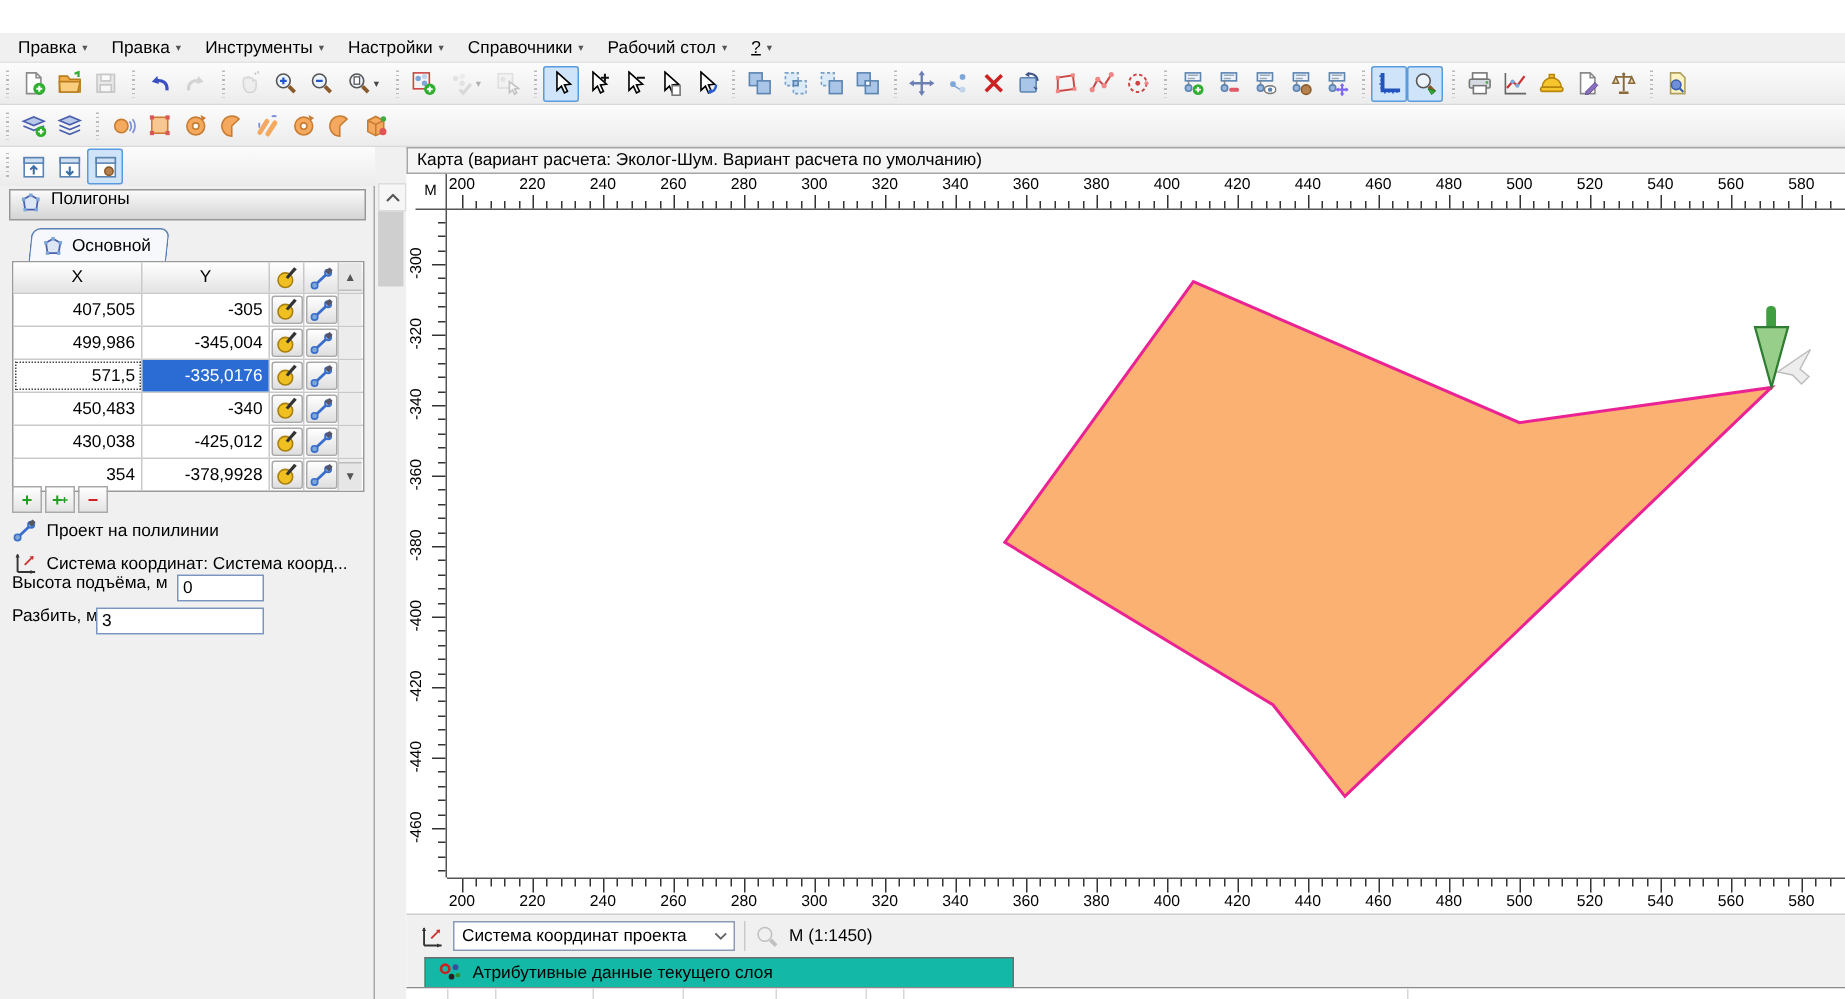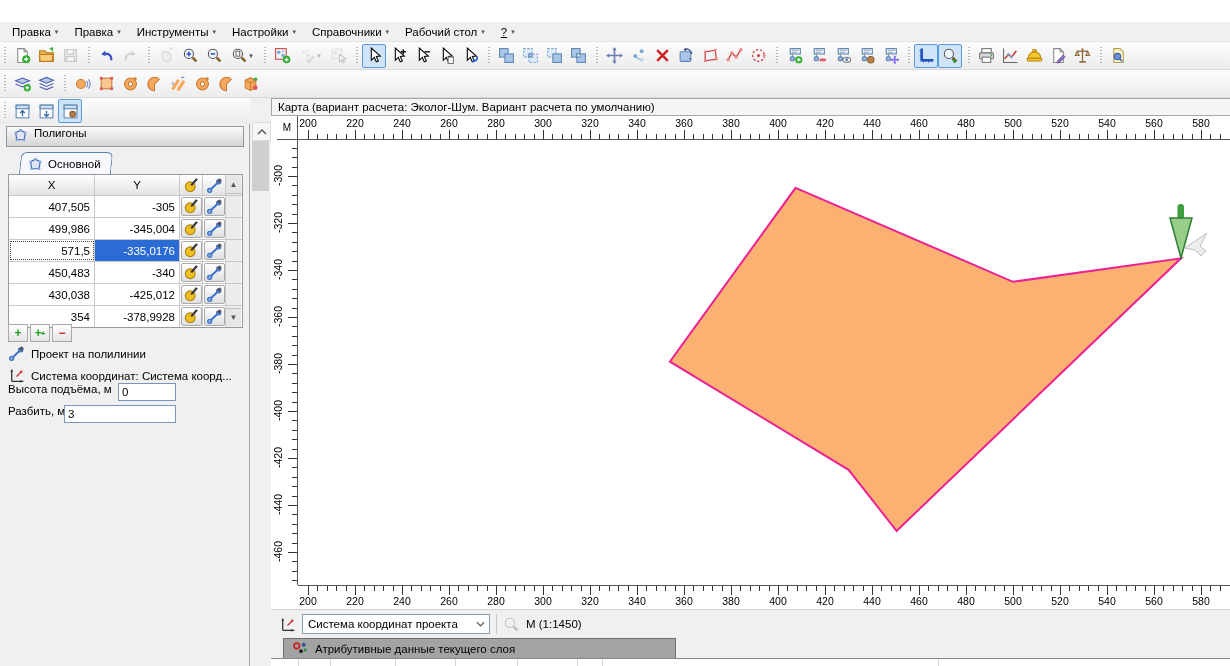--- a/index.html
+++ b/index.html
@@ -64,21 +64,21 @@
   .htick{position:absolute;width:1px;background:#333;}
   .vtick{position:absolute;height:1px;background:#333;}
   .hlab{position:absolute;width:34px;text-align:center;font-size:10.5px;}
   .vlab{position:absolute;width:34px;height:13px;text-align:center;font-size:10.5px;transform:rotate(-90deg);}
   
   #map-statusbar{position:absolute;left:0;top:511px;width:959px;height:29px;background:#f0f0f0;border-top:1px solid #cfcfcf;display:flex;align-items:center;gap:6px;padding-left:8px;box-sizing:border-box;}
   #coord-combo{width:188px;height:20px;background:#fff;border:1px solid #8a9cb5;display:flex;align-items:center;justify-content:space-between;padding:0 4px 0 5px;box-sizing:border-box;}
   .vsep{width:1px;height:20px;background:#c9c9c9;}
   #bottom-tabs{position:absolute;left:0;top:540px;width:959px;height:21px;background:#f0f0f0;border-bottom:1px solid #8a8a8a;box-sizing:border-box;}
   .btab{position:absolute;top:0;height:20px;display:flex;align-items:center;gap:6px;padding-left:8px;box-sizing:border-box;}
-  .btab.active{background:#a3a3a3;border:1px solid #6e6e6e;border-bottom:none;}
+  .btab.active{background:#14b8a6;border:1px solid #6e6e6e;border-bottom:none;}
   .btab.idle{background:#fafafa;border:1px solid #b5b5b5;border-bottom:none;}
   #bottom-sliver{position:absolute;left:0;top:561px;width:959px;height:7px;background:#fff;}
   .gline{position:absolute;top:0;width:1px;height:7px;background:#d7d7d7;}
   svg{display:block;}
 </style>
 </head>
 <body>
 
 <div id="app">
   <div id="menubar" class="abs">

